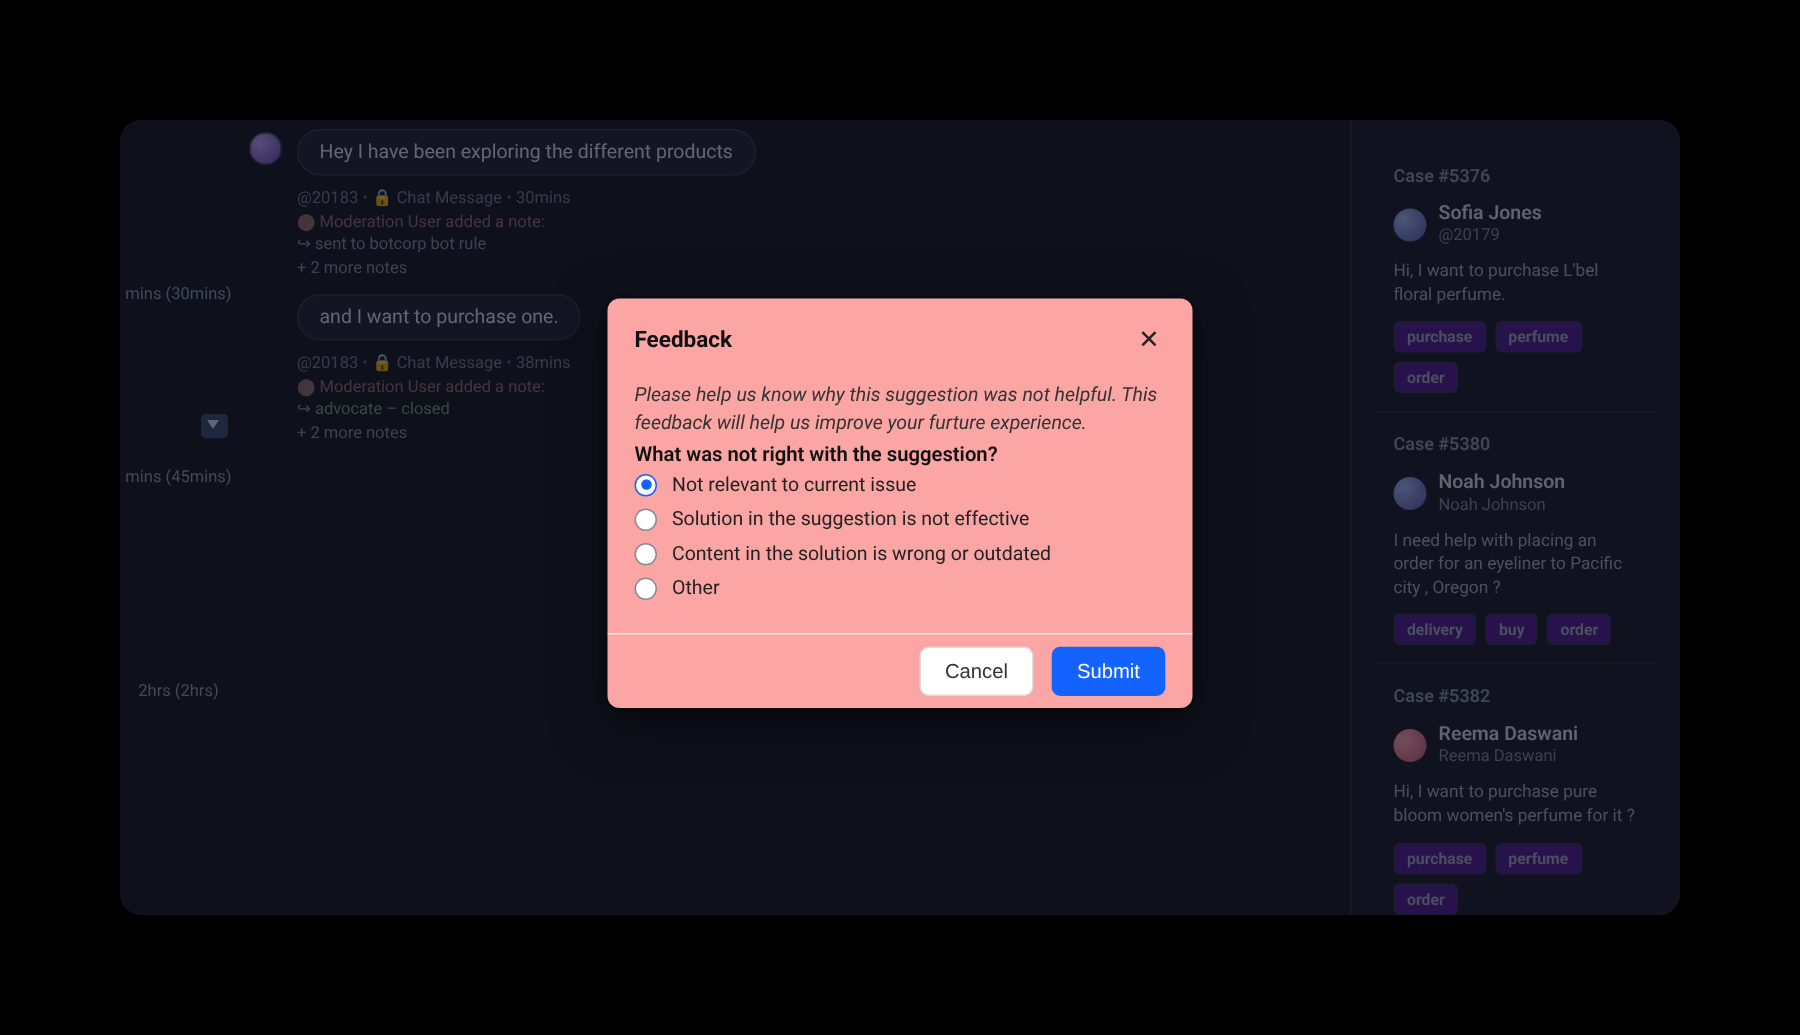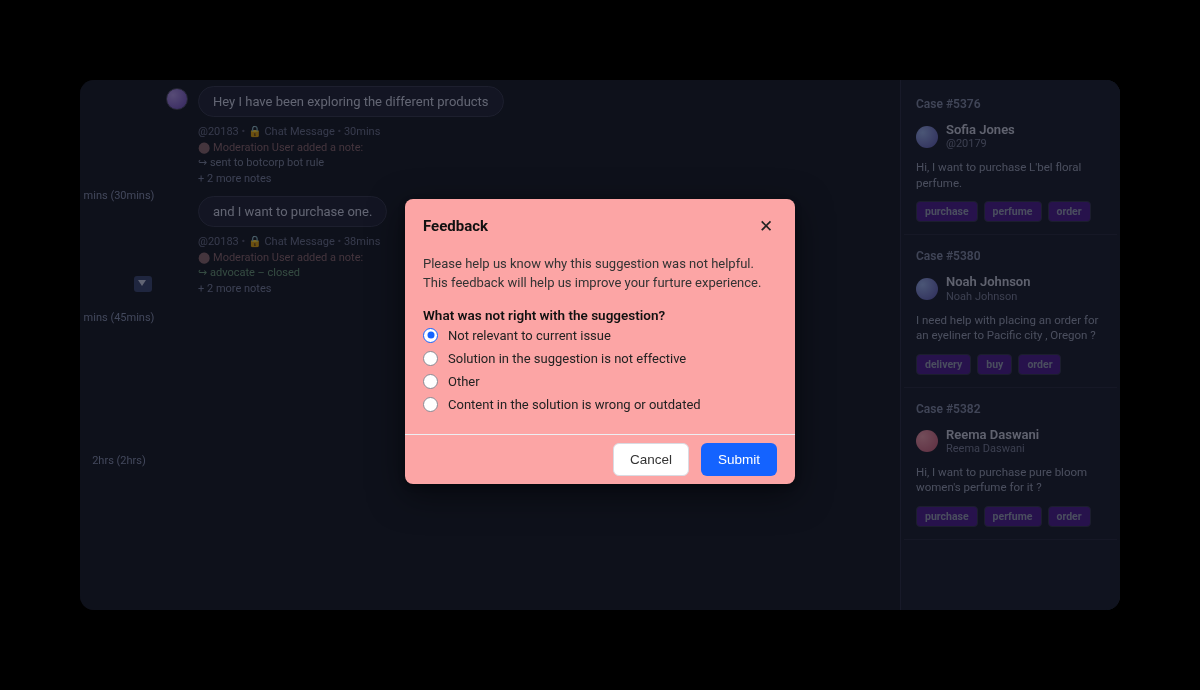--- a/index.html
+++ b/index.html
@@ -71,21 +71,21 @@
     border-left:4px solid transparent;
     border-right:4px solid transparent;
     border-top:6px solid #cdd4ee;
   }
 
   
   .right {
     position:absolute; right:0; top:0; width:220px; height:100%;
     background:#1a2031;
     border-left:1px solid #2a3048;
-    padding:3px;
+    padding:16px;
   }
   .case-card {
     padding:14px 10px 12px 12px;
     border-bottom:1px solid #262c41;
   }
   .case-id { color:#838ead; font-size:12px; font-weight:600; margin-bottom:12px; }
   .case-user { display:flex; align-items:center; gap:8px; margin-bottom:10px; }
   .case-ava {
     width:22px; height:22px; border-radius:50%;
     background:radial-gradient(circle at 30% 30%, #9ab3f1, #5b58b3);
@@ -120,21 +120,21 @@
   .modal-hd {
     display:flex; align-items:center; justify-content:space-between;
     padding:16px 18px 8px 18px;
   }
   .modal-title { font-size:15px; font-weight:700; color:#111; }
   .close-btn {
     width:22px; height:22px; display:flex; align-items:center; justify-content:center;
     cursor:pointer; color:#222; font-size:17px; font-weight:400; background:transparent; border:none;
   }
   .modal-body { padding:10px 18px 18px 18px; }
-  .mb-desc { font-size:13px; color:#333; line-height:1.45; margin-bottom:14px;}
+  .mb-desc { font-size:13px; color:#333; line-height:1.45; margin-bottom:2px;font-style:italic;}
   .mb-q { font-size:13.5px; font-weight:600; color:#111; margin-bottom:1px;}
   .opt { display:flex; align-items:center; gap:10px; padding:4px 0; cursor:pointer;}
   .opt-label { font-size:13px; color:#222;}
   .radio {
     width:15px; height:15px; border-radius:50%;
     border:1.5px solid #8a8a94; background:#fff; position:relative; flex:0 0 15px;
   }
   .radio.selected { border-color:#1463ff;}
   .radio.selected::after{
     content:""; position:absolute; left:50%; top:50%;
@@ -261,25 +261,25 @@
             <div class="opt">
               <span class="radio selected"></span>
               <span class="opt-label">Not relevant to current issue</span>
             </div>
             <div class="opt">
               <span class="radio"></span>
               <span class="opt-label">Solution in the suggestion is not effective</span>
             </div>
             <div class="opt">
               <span class="radio"></span>
+              <span class="opt-label">Content in the solution is wrong or outdated</span>
+            </div>
+            <div class="opt">
+              <span class="radio"></span>
               <span class="opt-label">Other</span>
-            </div>
-            <div class="opt">
-              <span class="radio"></span>
-              <span class="opt-label">Content in the solution is wrong or outdated</span>
             </div>
           </div>
       </div>
       <div class="modal-ft">
         <button class="btn btn-cancel">Cancel</button>
         <button class="btn btn-submit">Submit</button>
       </div>
     </div>
   </div>
 </div>

